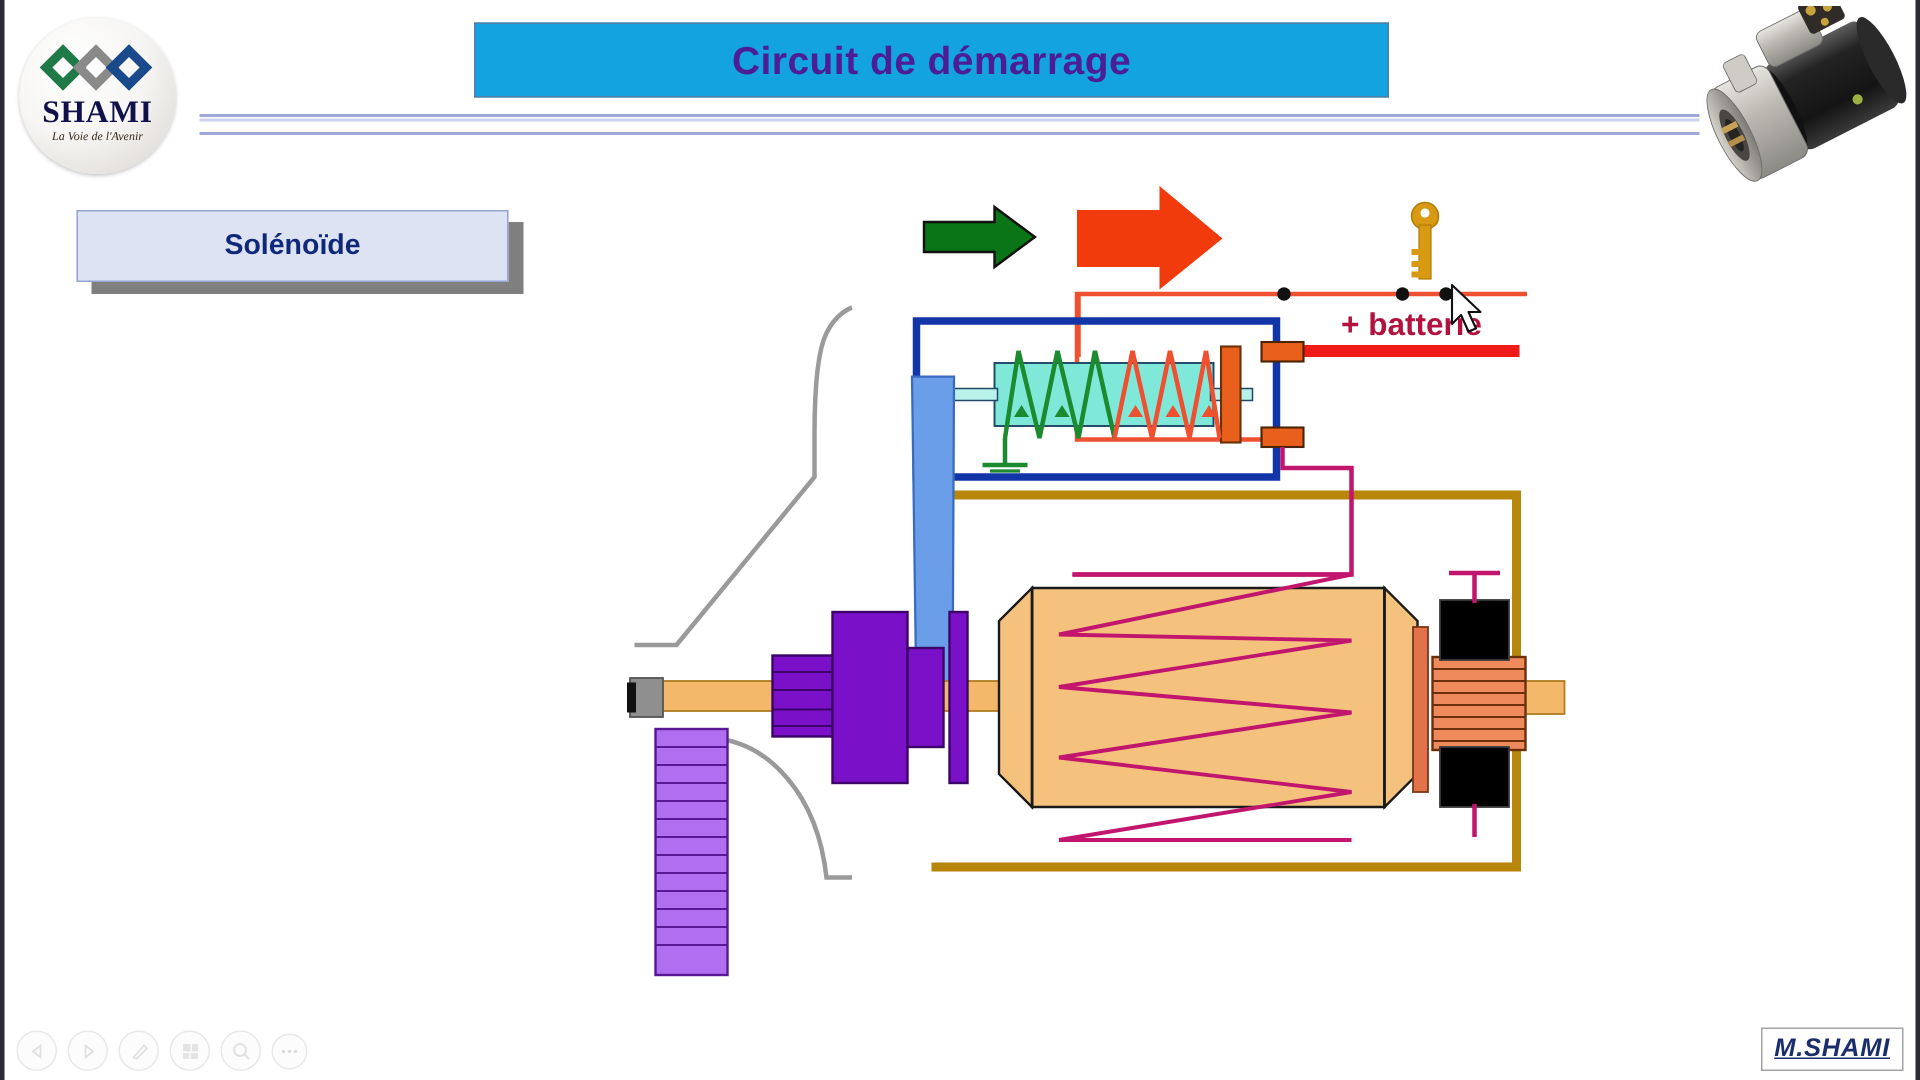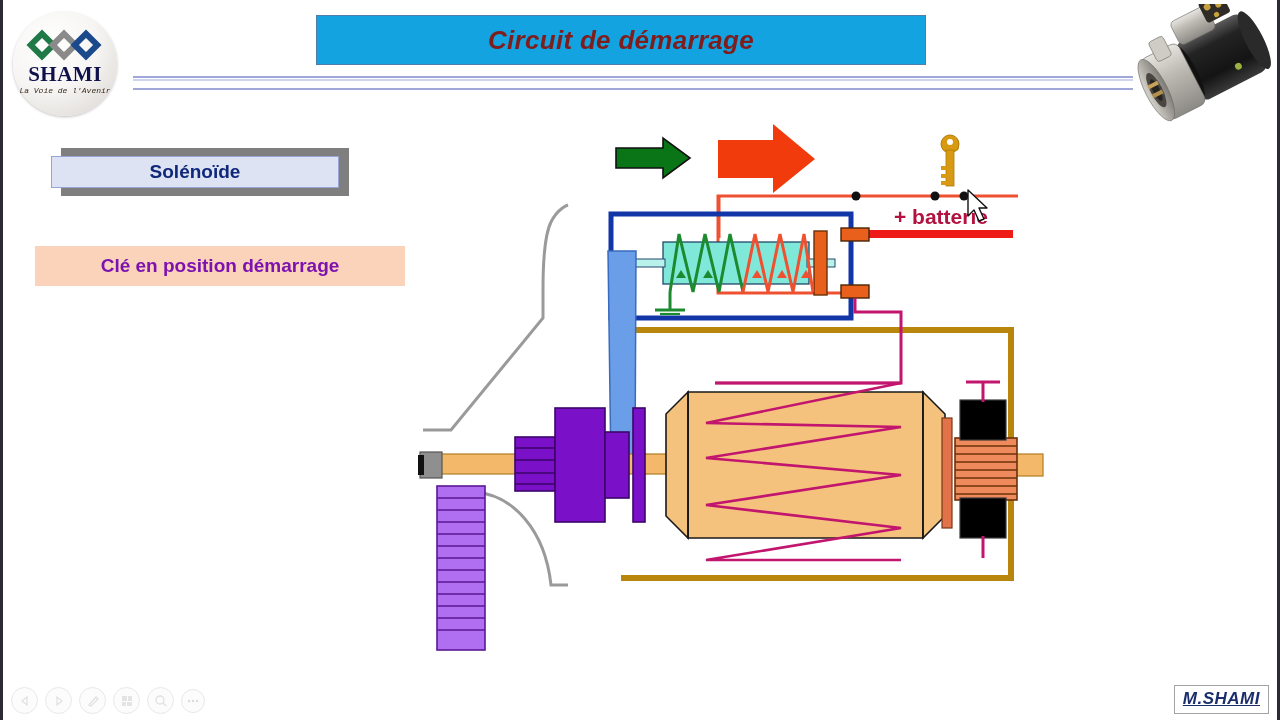--- a/index.html
+++ b/index.html
@@ -54,42 +54,41 @@
     font-size: 21px;
     font-weight: 700;
     letter-spacing: .5px;
     color: #10104a;
   }
   #logo-sub {
     position: absolute;
     left: 0; top: 74px;
     width: 104px;
     text-align: center;
-    font-family: Liberation Mono, monospace;
+    font-family: Liberation Serif, serif;
     font-style: italic;
     font-size: 8px;
     color: #3a2a1c;
   }
 
   
   #title-banner {
     position: absolute;
     left: 313px; top: 15px;
     width: 608px; height: 48px;
     background: #12a3e0;
     border: 1px solid #4f7fa8;
     display: flex;
     align-items: center;
     justify-content: center;
   }
   #title-text {
-    color: #7f1d1d;
+    color: #4c1d95;
     font-size: 26px;
     font-weight: bold;
-    font-style: italic;
     letter-spacing: .3px;
   }
   .rulebar {
     position: absolute;
     left: 130px;
     width: 1000px;
     height: 2px;
     background: #9fa8d8;
   }
   #rule1 { top: 76px; }
@@ -107,26 +106,25 @@
   
   #label-solenoid-shadow {
     position: absolute;
     left: 58px; top: 148px;
     width: 288px; height: 48px;
     background: #7f7f7f;
   }
   #label-solenoid {
     position: absolute;
     left: 48px; top: 140px;
-    width: 288px; height: 32px;
+    width: 288px; height: 48px;
     background: #dee3f3;
     border: 1px solid #95a4d2;
     display: flex; align-items: center; justify-content: center;
     box-sizing: border-box;
-    margin-top: 16px;
   }
   #label-solenoid-text {
     color: #10287a;
     font-size: 19px;
     font-weight: bold;
   }
   #label-key {
     position: absolute;
     left: 32px; top: 246px;
     width: 370px; height: 40px;
@@ -257,23 +255,20 @@
         <circle cx="100" cy="76" r="3.4" fill="#9ab040"></circle>
       </g>
     </svg>
   </div>
 
   <div id="label-solenoid-shadow"></div>
   <div id="label-solenoid">
     <span id="label-solenoid-text">Solénoïde</span>
   </div>
 
-  <div id="label-key">
-    <span id="label-key-text">Clé en position démarrage</span>
-  </div>
 
   <div id="batterie-label">+ batterie</div>
 
   <svg id="diagram" viewBox="0 0 1280 720">
 
     <g>
       <path d="M 565,205 C 565,205 555,208 548,222 C 541,236 540,268 540,290
                L 540,318 L 448,430 L 420,430" fill="none" stroke="#9a9a9a" stroke-width="3"></path>
       <path d="M 472,492 C 510,495 542,530 548,585 L 565,585" fill="none" stroke="#9a9a9a" stroke-width="3"></path>
     </g>

